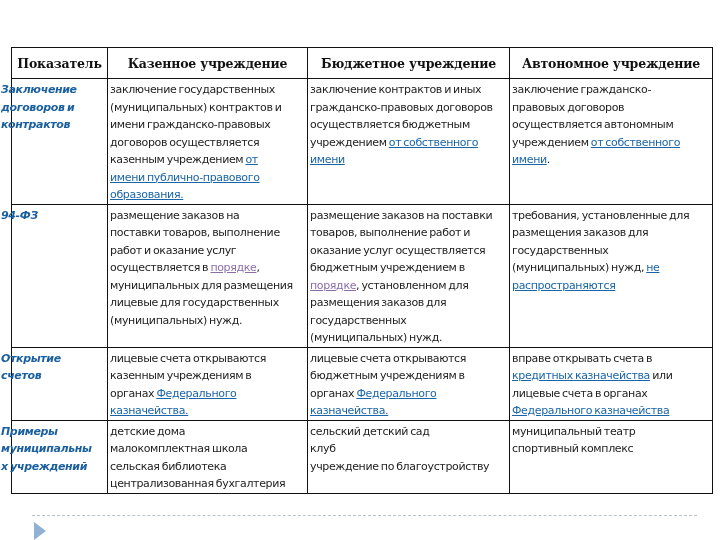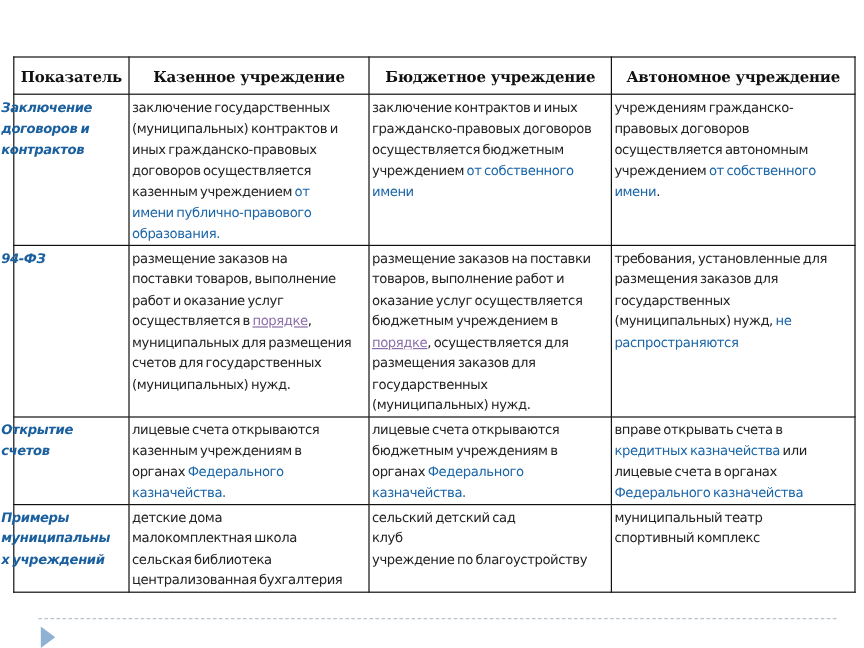--- a/index.html
+++ b/index.html
@@ -21,21 +21,21 @@
   }
   .slide-table td {
     font-size: 11px; line-height: 17.5px; color: #222;
     padding: 2px 0 0 2px; letter-spacing: -0.35px; word-spacing: -1px;
   }
   .slide-table td.indicator {
     color: #1a5f9e; font-style: italic; font-weight: bold; font-size: 11px;
     position: relative; padding-left: 0; overflow: visible;
   }
   .indicator-text { position: relative; left: -11px; display: block; width: 108px; font-style: italic; }
-  .link { color: #1a65a8; }
+  .link { color: #1a65a8; text-decoration: underline; }
   .link-visited { color: #8b6fa8; text-decoration: underline; }
   .line { display: block; white-space: nowrap; }
   .footer-rule {
     position: absolute; left: 32px; top: 515px; width: 665px; height: 0;
     border-top: 1.5px dashed #b8c3cc;
   }
   .footer-arrow {
     position: absolute; left: 34px; top: 522px; width: 0; height: 0;
     border-top: 9px solid transparent; border-bottom: 9px solid transparent;
     border-left: 12px solid #8fb2d4;
@@ -64,62 +64,62 @@
         <td class="indicator">
           <span class="indicator-text">
             <span class="line">Заключение</span>
             <span class="line">договоров и</span>
             <span class="line">контрактов</span>
           </span>
         </td>
         <td>
           <span class="line"><span>заключение государственных</span></span>
           <span class="line"><span>(муниципальных) контрактов и</span></span>
-          <span class="line"><span>иных гражданско-правовых</span></span>
+          <span class="line"><span>имени гражданско-правовых</span></span>
           <span class="line"><span>договоров осуществляется</span></span>
           <span class="line"><span>казенным учреждением </span><a class="link">от</a></span>
           <span class="line"><a class="link">имени публично-правового</a></span>
           <span class="line"><a class="link">образования.</a></span>
         </td>
         <td>
           <span class="line"><span>заключение контрактов и иных</span></span>
           <span class="line"><span>гражданско-правовых договоров</span></span>
           <span class="line"><span>осуществляется бюджетным</span></span>
           <span class="line"><span>учреждением </span><a class="link">от собственного</a></span>
           <span class="line"><a class="link">имени</a></span>
         </td>
         <td>
-          <span class="line"><span>учреждениям гражданско-</span></span>
+          <span class="line"><span>заключение гражданско-</span></span>
           <span class="line"><span>правовых договоров</span></span>
           <span class="line"><span>осуществляется автономным</span></span>
           <span class="line"><span>учреждением </span><a class="link">от собственного</a></span>
           <span class="line"><a class="link">имени</a><span>.</span></span>
         </td>
       </tr>
       <tr style="height: 131px;">
         <td class="indicator">
           <span class="indicator-text">
             <span class="line">94-ФЗ</span>
           </span>
         </td>
         <td>
           <span class="line"><span>размещение заказов на</span></span>
           <span class="line"><span>поставки товаров, выполнение</span></span>
           <span class="line"><span>работ и оказание услуг</span></span>
           <span class="line"><span>осуществляется в </span><a class="link-visited">порядке</a><span>,</span></span>
           <span class="line"><span>муниципальных для размещения</span></span>
-          <span class="line"><span>счетов для государственных</span></span>
+          <span class="line"><span>лицевые для государственных</span></span>
           <span class="line"><span>(муниципальных) нужд.</span></span>
         </td>
         <td>
           <span class="line"><span>размещение заказов на поставки</span></span>
           <span class="line"><span>товаров, выполнение работ и</span></span>
           <span class="line"><span>оказание услуг осуществляется</span></span>
           <span class="line"><span>бюджетным учреждением в</span></span>
-          <span class="line"><a class="link-visited">порядке</a><span>, осуществляется для</span></span>
+          <span class="line"><a class="link-visited">порядке</a><span>, установленном для</span></span>
           <span class="line"><span>размещения заказов для</span></span>
           <span class="line"><span>государственных</span></span>
           <span class="line"><span>(муниципальных) нужд.</span></span>
         </td>
         <td>
           <span class="line"><span>требования, установленные для</span></span>
           <span class="line"><span>размещения заказов для</span></span>
           <span class="line"><span>государственных</span></span>
           <span class="line"><span>(муниципальных) нужд, </span><a class="link">не</a></span>
           <span class="line"><a class="link">распространяются</a></span>

